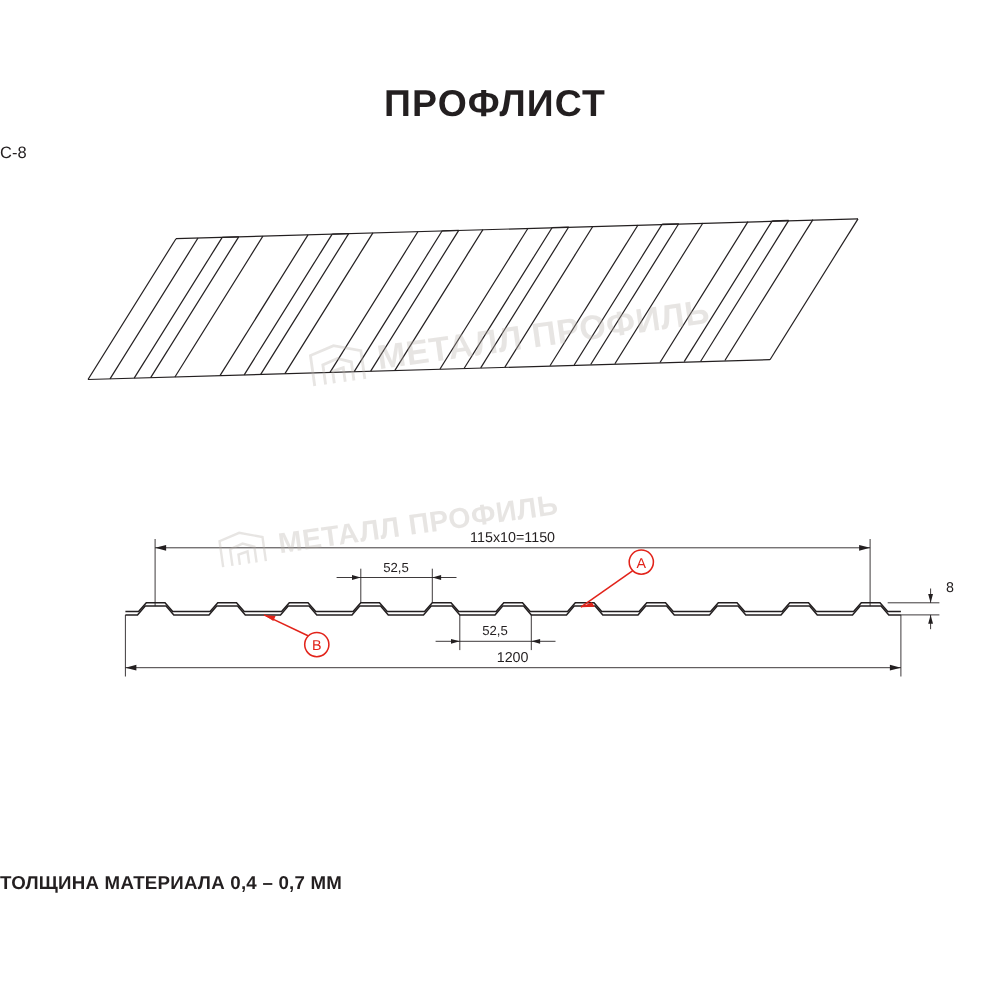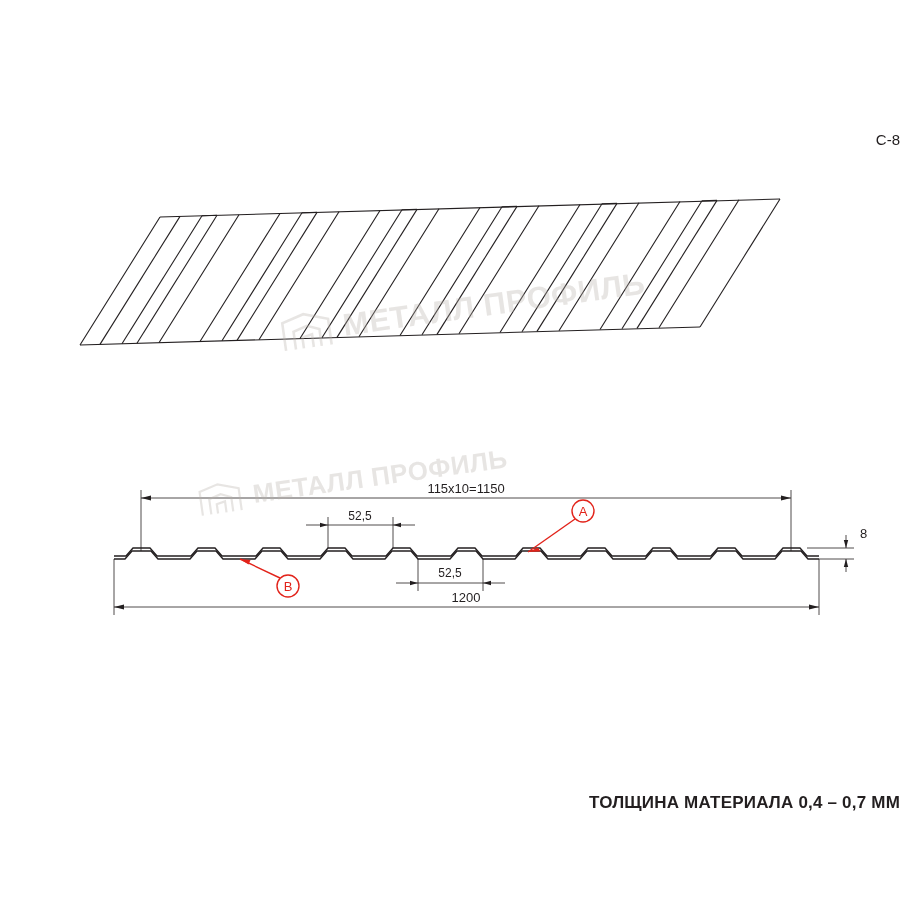--- a/index.html
+++ b/index.html
@@ -30,30 +30,30 @@
     font-size: 34px;
     font-weight: bold;
     letter-spacing: 1px;
     color: #231f20;
   }
   .title-sub {
     position: absolute;
     top: 131px;
     left: 0;
     width: 900px;
-    text-align: right;
+    text-align: left;
     font-size: 15px;
     color: #231f20;
   }
   .footer-note {
     position: absolute;
     top: 793px;
     left: 0;
     width: 900px;
-    text-align: right;
+    text-align: left;
     font-size: 17px;
     font-weight: bold;
     color: #231f20;
     letter-spacing: 0.2px;
   }
   
   .iso-area {
     position: absolute;
     left: 80px;
     top: 185px;
@@ -118,20 +118,21 @@
     font-family: "Liberation Sans", sans-serif;
     font-size: 12px;
     fill: #231f20;
   }
 </style>
 </head>
 <body>
 
 <div class="sheet">
 
+  <div class="title-main">ПРОФЛИСТ</div>
   <div class="title-sub">С-8</div>
 
   <div class="iso-area">
     <svg viewBox="0 0 740 215" preserveAspectRatio="none" aria-hidden="true">
       <g fill="none" stroke="#231f20" stroke-width="1.1" stroke-linejoin="miter">
 
         <path d="M80 32 L700 14"></path>
 
         <path d="M0 160 L620 142"></path>
 

